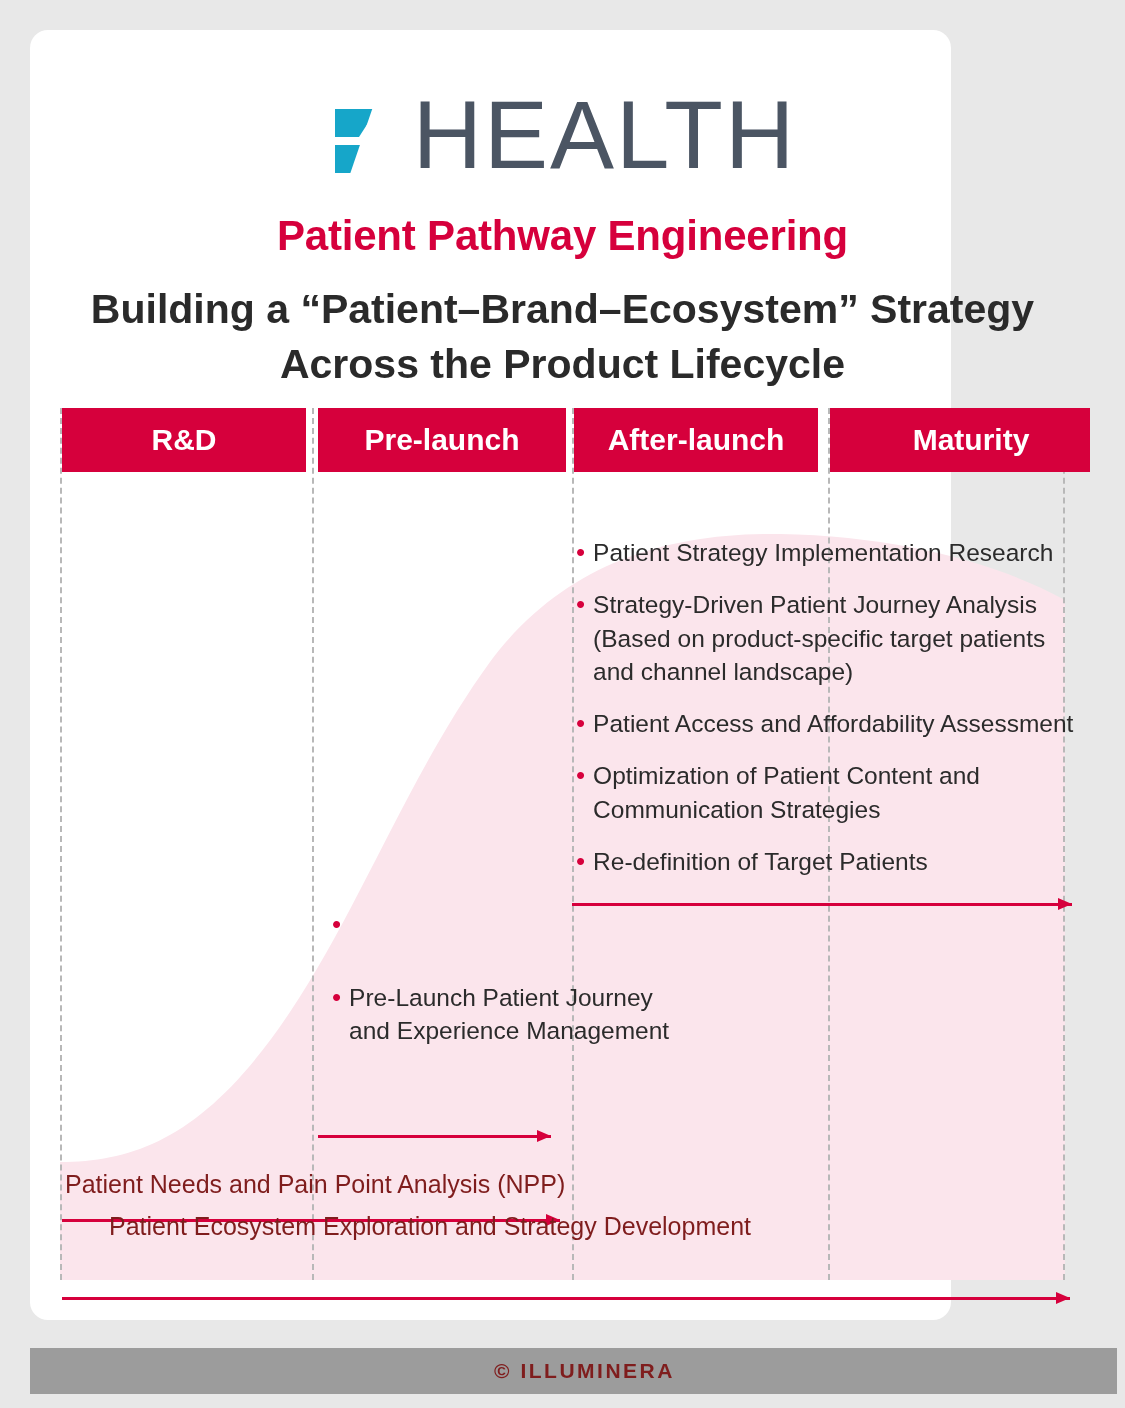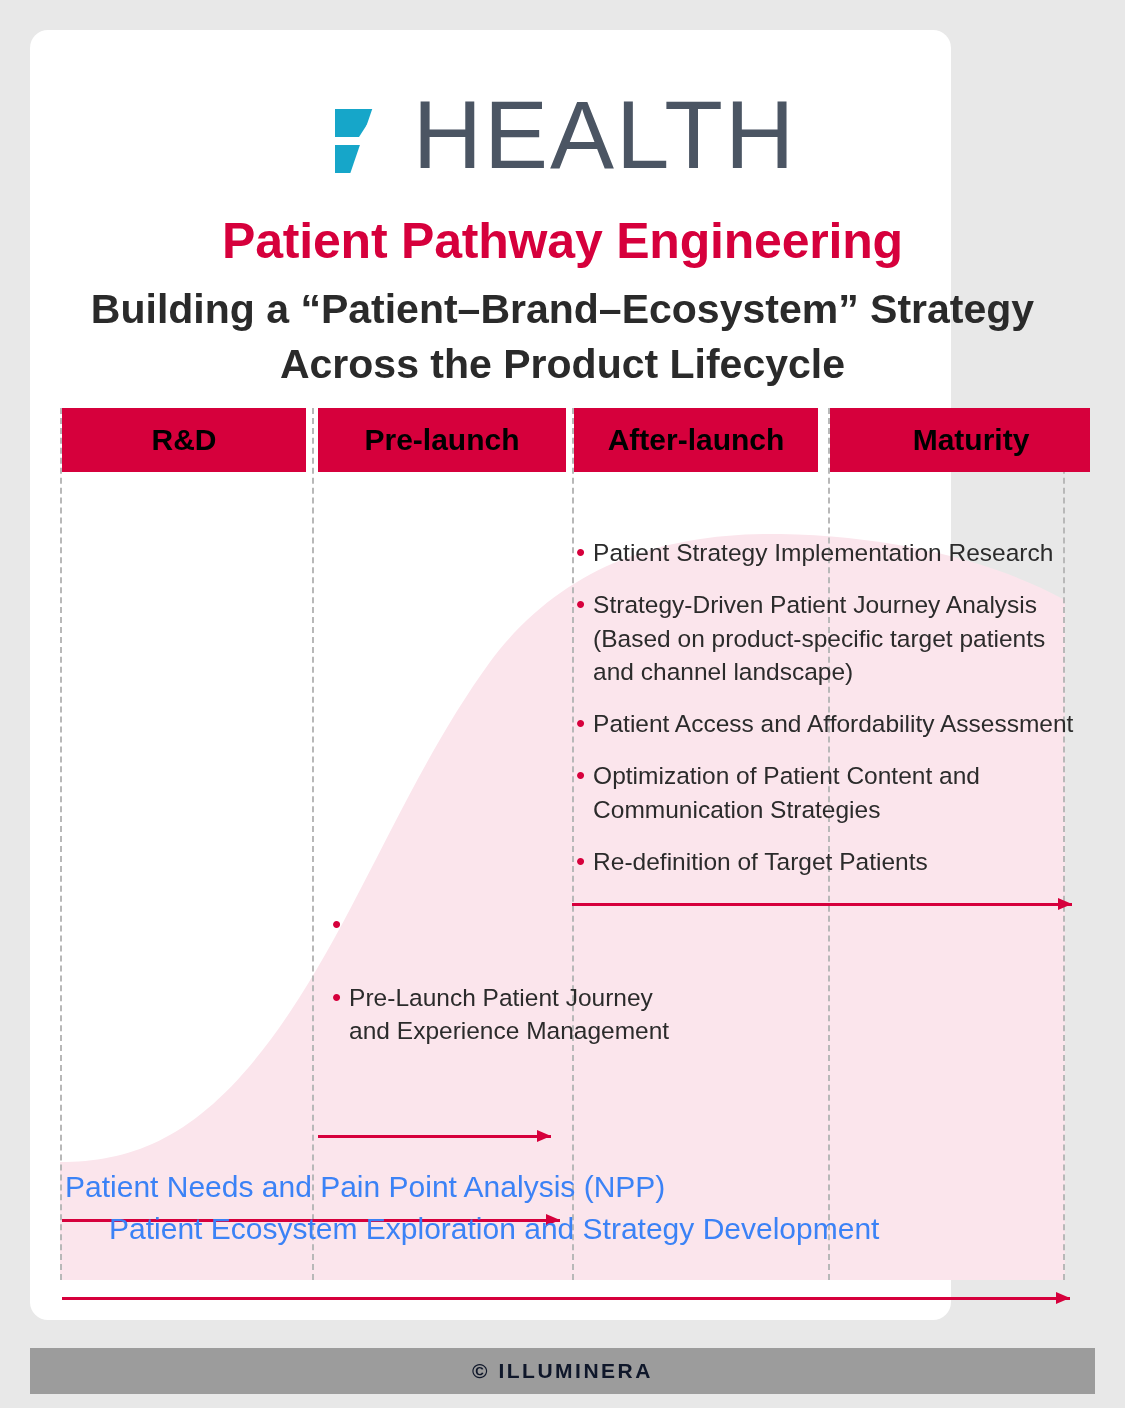--- a/index.html
+++ b/index.html
@@ -55,21 +55,21 @@
     line-height: 1;
   }
   
   .title {
     position: absolute;
     left: 0;
     top: 182px;
     width: 1065px;
     text-align: center;
     color: #d6003c;
-    font-size: 50px;
+    font-size: 42px;
     font-weight: bold;
     letter-spacing: -0.2px;
   }
   .subtitle {
     position: absolute;
     left: 0;
     top: 252px;
     width: 1065px;
     text-align: center;
     color: #2a2a2a;
@@ -83,21 +83,21 @@
     left: 30px;
     top: 378px;
     width: 1005px;
     height: 872px;
   }
   .phase-header {
     position: absolute;
     top: 0;
     height: 64px;
     background: #d6003c;
-    color: #000000;
+    color: #ffffff;
     font-size: 30px;
     font-weight: bold;
     display: flex;
     align-items: center;
     justify-content: center;
   }
   .divider {
     position: absolute;
     top: 0;
     width: 0;
@@ -122,22 +122,22 @@
     margin-bottom: 18px;
   }
   .bullets .dot {
     color: #d6003c;
     font-size: 26px;
     line-height: 1.25;
     margin-right: 8px;
   }
   .plain-label {
     position: absolute;
-    font-size: 30px;
-    color: #3b82f6;
+    font-size: 25px;
+    color: #7f1d1d;
   }
   .arrow {
     position: absolute;
     height: 12px;
   }
   .arrow .bar {
     position: absolute;
     left: 0;
     top: 5px;
     height: 2.5px;
@@ -158,24 +158,25 @@
   .footer {
     position: absolute;
     left: 30px;
     top: 1348px;
     width: 1065px;
     height: 46px;
     background: #9c9c9c;
     display: flex;
     align-items: center;
     justify-content: center;
-    color: #0f172a;
+    color: #7f1d1d;
     font-size: 21px;
     letter-spacing: 2.5px;
     font-weight: bold;
+    padding-left: 22px;
   }
 </style>
 </head>
 <body>
 
 <div class="page">
   <div class="card">
 
     <div class="logo-wrap">
       <div class="logo-mark">

